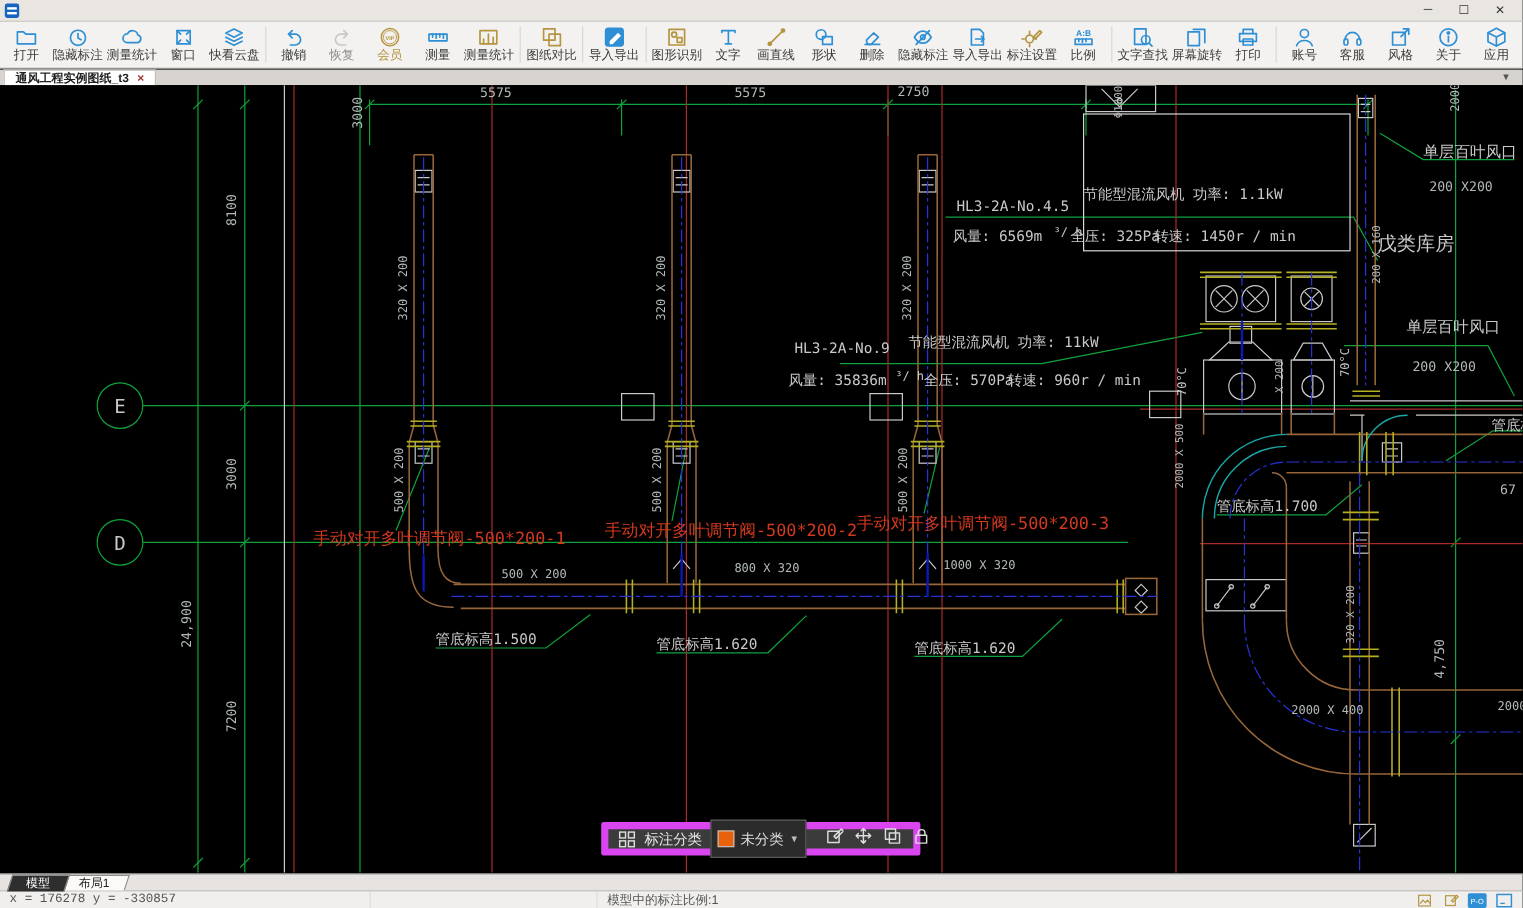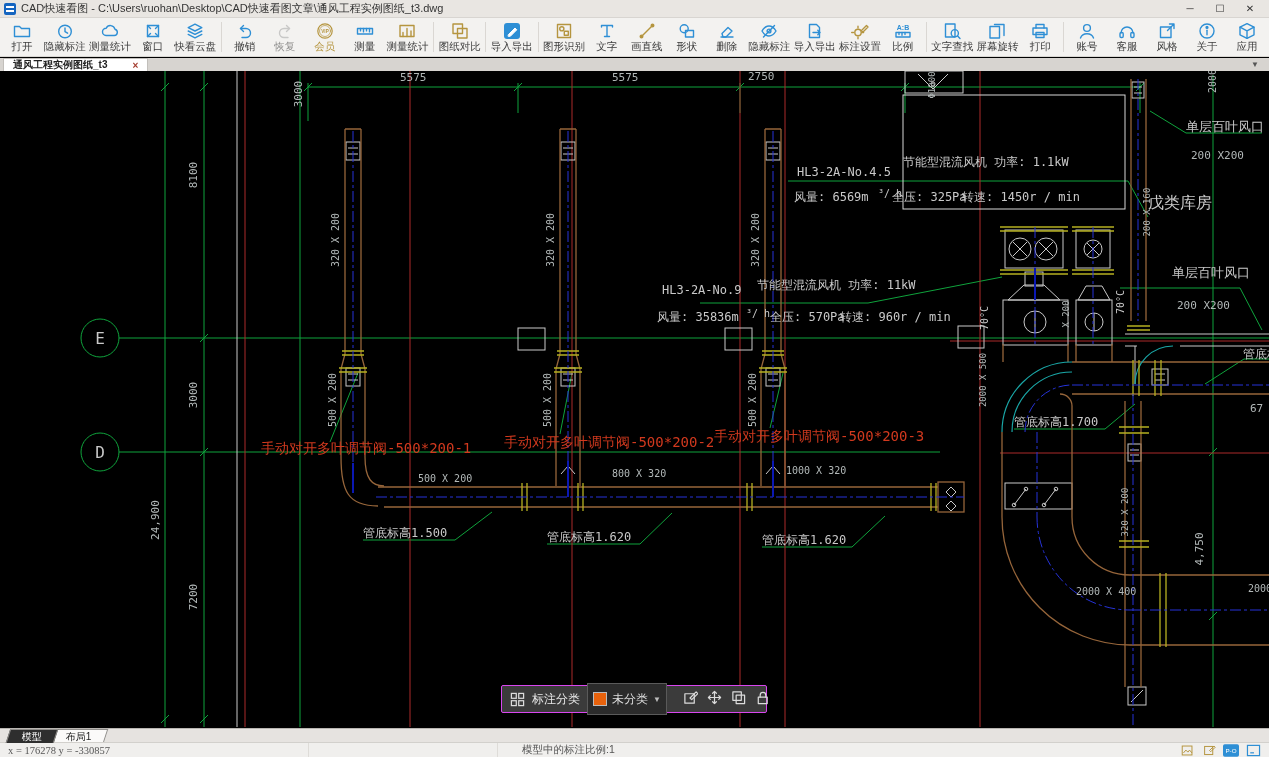--- a/index.html
+++ b/index.html
@@ -19,62 +19,61 @@
   .tb-item{display:flex;flex-direction:column;align-items:center;justify-content:center;gap:1px;
            padding:17px 5px;min-width:30px;cursor:pointer}
   .tb-item .ic{height:19px;display:flex;align-items:center;justify-content:center}
   .tb-item .lb{font-size:10.5px;color:#3c3c3c;white-space:nowrap;line-height:11px}
   .tb-item.disabled{opacity:.55;cursor:default}
   .tb-item.goldlb .lb{color:#b5953f}
   .t-blue{color:#2e8fd5}.t-gold{color:#b5953f}.t-gray{color:#a6a6a6}.t-bluefill{color:#2e8fd5}
   .tb-sep{width:1px;background:#dad7d3;margin:4px 3px}
   
   .tabbar{position:absolute;top:58px;left:0;right:0;height:13px;background:#d7d4d0;display:flex;align-items:stretch}
-  .doctab{background:#fff;border:1px solid #c2bfbb;border-bottom:none;display:flex;align-items:center;gap:25px;
+  .doctab{background:#fff;border:1px solid #c2bfbb;border-bottom:none;display:flex;align-items:center;gap:7px;
           padding:0 9px;margin-left:3px;font-size:10px;font-weight:bold;color:#222;cursor:pointer}
   .doctab .closex{color:#a33c2e;font-weight:bold;font-size:10px;cursor:pointer}
   .tab-overflow{margin-left:auto;margin-right:10px;font-size:8px;color:#555;display:flex;align-items:center;cursor:pointer}
   
   .canvas{position:absolute;top:71px;left:0;width:1269px;height:657px;background:#000;cursor:crosshair}
   .canvas svg{position:absolute;inset:0}
   
   .floatbar{position:absolute;left:501px;top:685px;width:266px;height:28px;background:rgba(61,61,61,.96);
-            border:1px solid #d946ef;border-radius:2px;display:flex;align-items:center;gap:7px;
+            border:6px solid #d946ef;border-radius:2px;display:flex;align-items:center;gap:7px;
             padding:0 8px;box-sizing:border-box;z-index:5}
   .floatbar .cat-label{font-size:12px;color:#e8e8e8;white-space:nowrap}
   .fb-sep{width:1px;height:16px;background:#5a5a5a}
   .dropdown{display:flex;align-items:center;gap:5px;background:#2b2b2b;border:1px solid #5a5a5a;
             height:20px;width:116px;padding:15px 5px;box-sizing:border-box;cursor:pointer}
   .swatch{width:12px;height:12px;border:1px solid #bbb}
   .dropdown .val{font-size:12px;color:#ddd;white-space:nowrap}
   .dropdown .caret{margin-left:auto;font-size:8px;color:#bbb}
   .fb-btn{width:20px;height:20px;display:flex;align-items:center;justify-content:center;color:#dcdcdc;cursor:pointer}
   
   .sheetbar{position:absolute;top:728px;left:0;right:0;height:14px;background:#e6e3e0;border-top:1px solid #b9b6b2;
             display:flex;align-items:stretch;padding-left:8px;box-sizing:border-box}
   .sheettab{height:100%;font-size:10px;padding:0 13px;transform:skewX(-18deg);border:1px solid #8f8d8a;
             border-bottom:none;margin-right:-4px;display:flex;align-items:center;cursor:pointer}
   .sheettab span{transform:skewX(18deg);display:block;line-height:10px}
   .sheettab.active{background:#2e2e2e;color:#fff;z-index:2}
   .sheettab.inactive{background:#fbfaf9;color:#222}
   
   .statusbar{position:absolute;top:742px;left:0;right:0;height:15px;background:#f0efed;border-top:1px solid #d2d0cc;
              display:flex;align-items:center;font-size:10.5px;color:#555;box-sizing:border-box}
-  .st-coords{flex:0 0 300px;padding-left:8px;font-family:Liberation Serif, serif;white-space:nowrap}
+  .st-coords{flex:0 0 300px;padding-left:8px;font-family:Liberation Mono, monospace;white-space:nowrap}
   .st-gap{flex:0 0 188px;height:100%;border-left:1px solid #dedcd8}
-  .st-scale{flex:1;padding-left:24px;border-left:1px solid #dedcd8;white-space:nowrap}
+  .st-scale{flex:1;padding-left:8px;border-left:1px solid #dedcd8;white-space:nowrap}
   .st-icons{display:flex;gap:6px;padding-right:8px;align-items:center}
   .st-ic{width:16px;height:14px;display:flex;align-items:center;justify-content:center;cursor:pointer}
 </style>
 </head>
 <body>
 
 <div class="titlebar">
   <div class="appicon"></div>
-  <div class="wtitle">CAD快速看图 - C:\Users\ruohan\Desktop\CAD快速看图文章\通风工程实例图纸_t3.dwg</div>
   <div class="winbtns">
       <div class="winbtn">─</div>
       <div class="winbtn">☐</div>
       <div class="winbtn">✕</div>
     </div>
 </div>
 
 <div class="toolbar">
     <div class="tb-item t-blue">
       <span class="ic t-blue">

